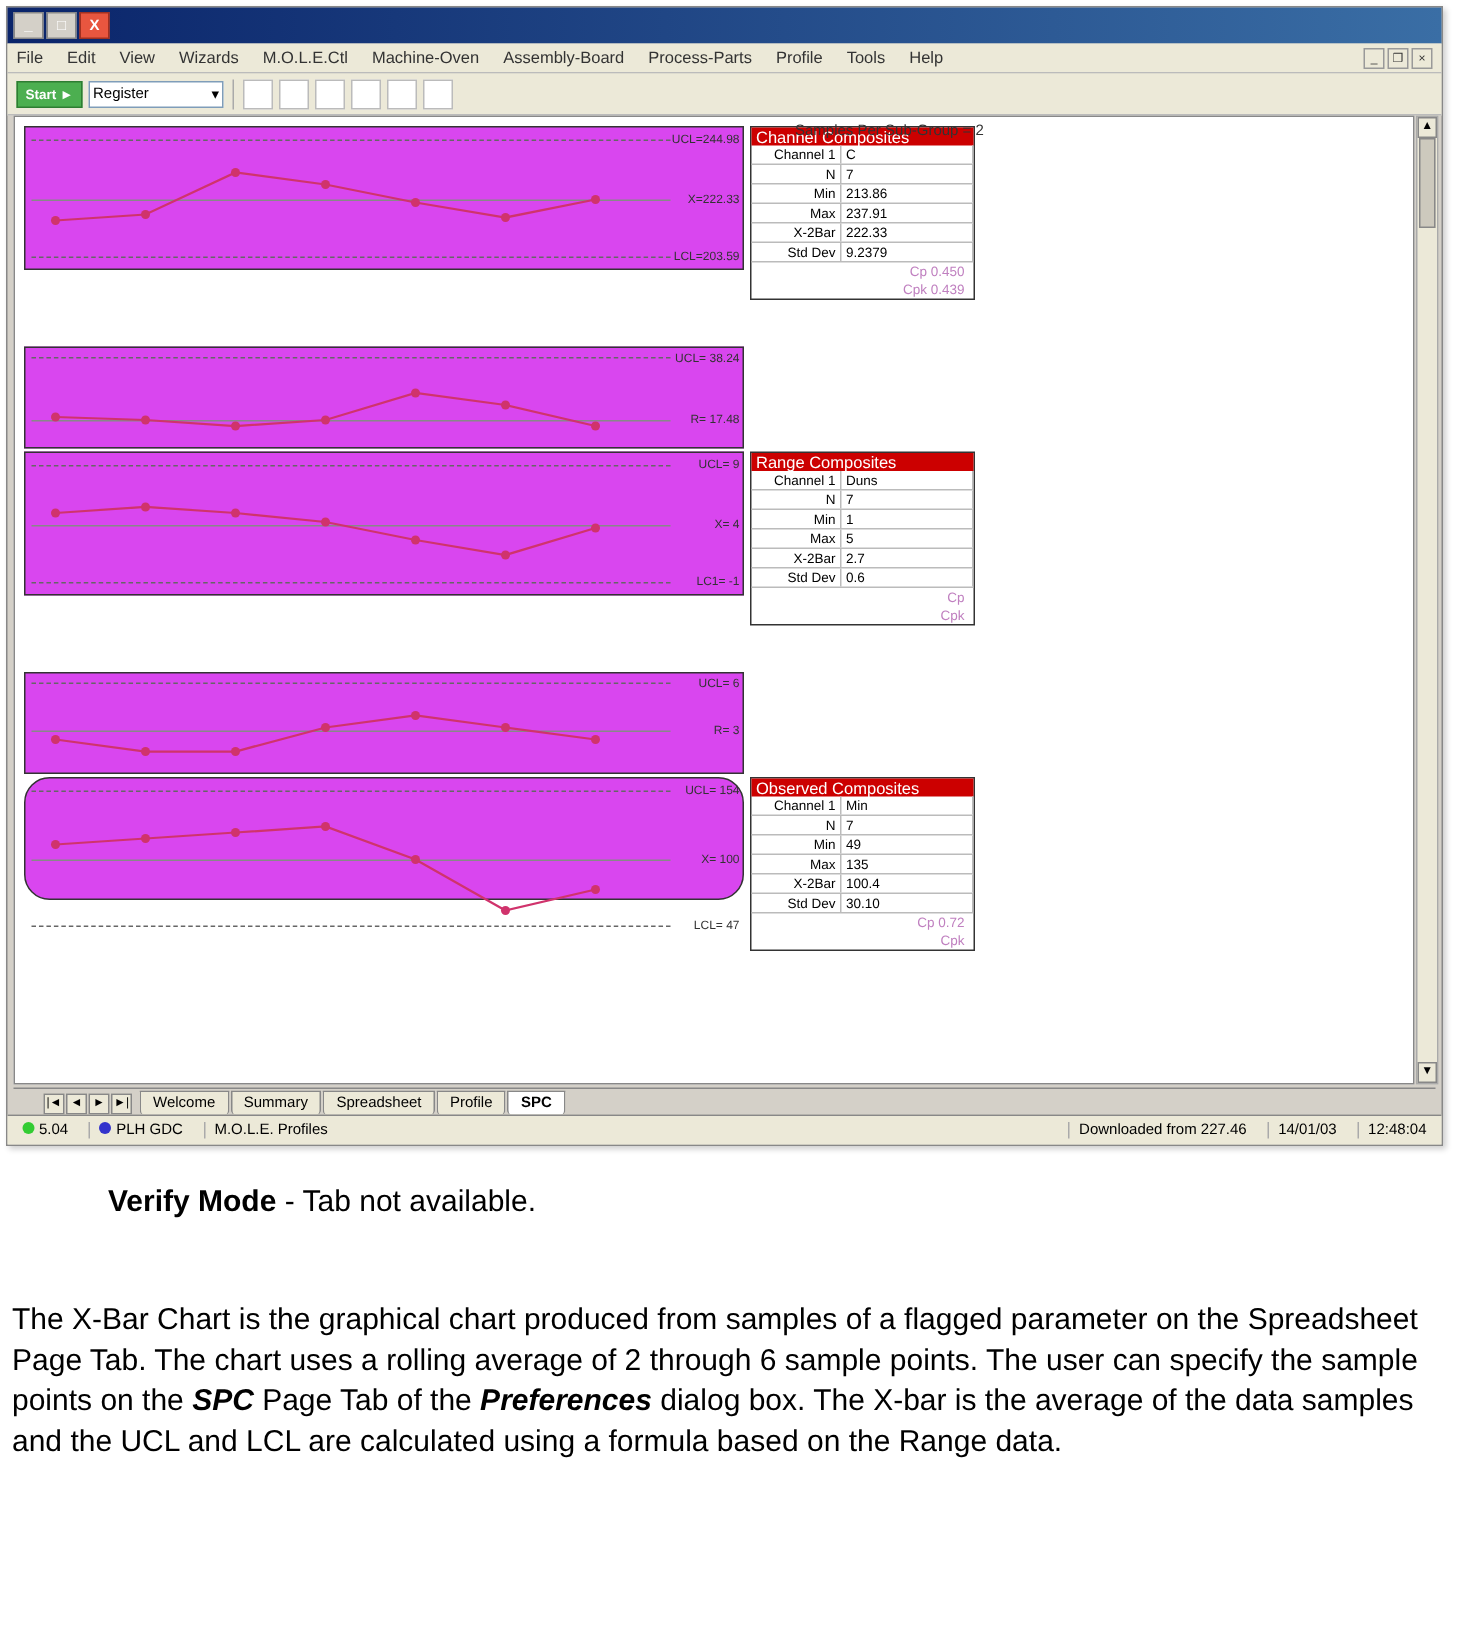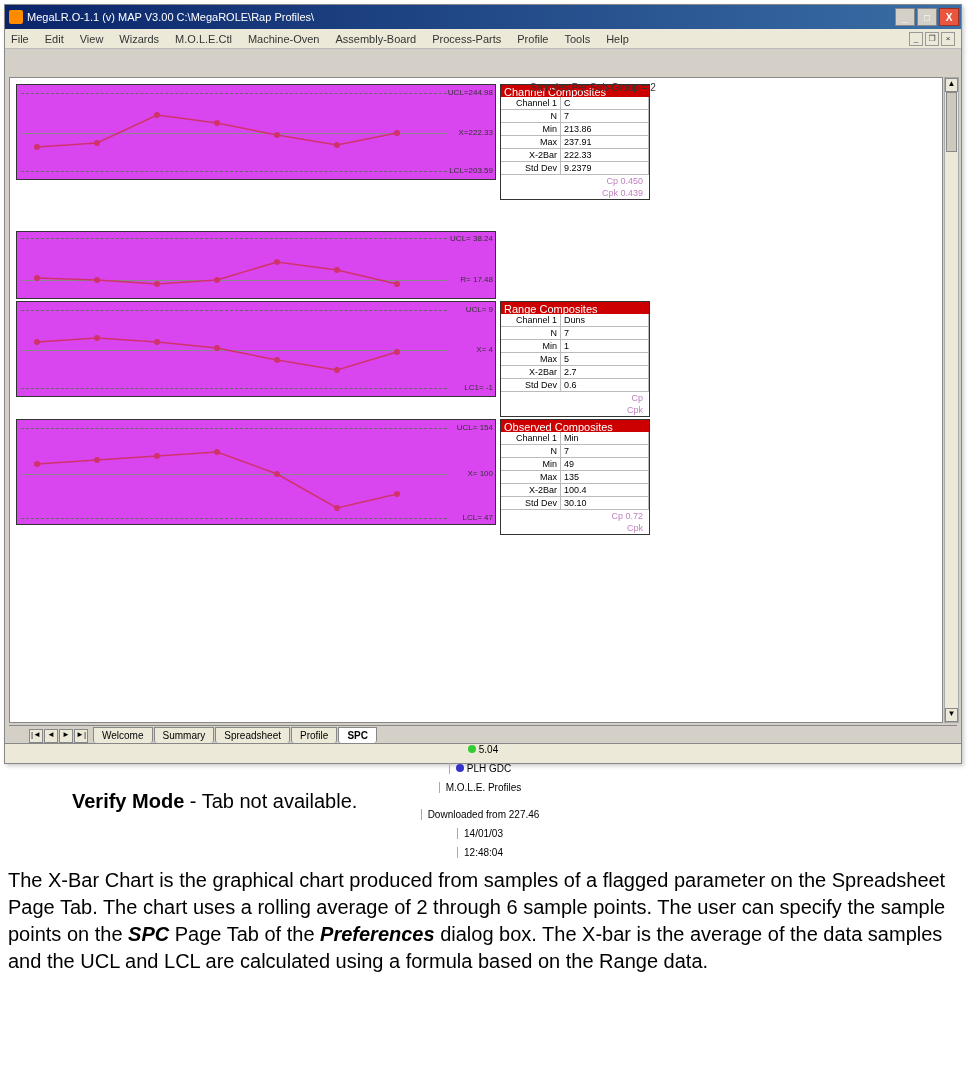--- a/index.html
+++ b/index.html
@@ -60,21 +60,21 @@
   .charts-header { position: absolute; top: 4px; left: 520px; font-size: 10px; color: #333; }
   
   .chart-row { display: flex; margin-bottom: 2px; }
   .chart-box {
     width: 480px; background: #d946ef;
     border: 1px solid #333; position: relative;
     margin-right: 4px;
   }
   .chart-box.h60 { height: 68px; margin-top: 29px; }
   .chart-box.h90 { height: 96px; }
-  .chart-box.h100 { height: 106px; }
+  .chart-box.h100 { height: 82px; border-radius: 17px; }
   
   .chart-limit-line { position: absolute; left: 4px; right: 48px; border-top: 1px dashed #666; }
   .chart-center-line { position: absolute; left: 4px; right: 48px; border-top: 1px solid #888; }
   .chart-label { position: absolute; right: 2px; font-size: 8px; color: #333; white-space: nowrap; }
   
   svg.plot { position: absolute; left: 0; top: 0; }
   
   .stats-box {
     width: 150px; background: #fff;
     border: 1px solid #333; font-size: 9px;
@@ -93,42 +93,38 @@
     border-top: 1px solid #888;
   }
   .btab { padding: 2px 8px; background: #ece9d8; border: 1px solid #888; border-bottom: none; border-radius: 0 0 3px 3px; }
   .btab.active { background: #fff; font-weight: bold; }
   .tab-nav { display: flex; gap: 1px; margin-right: 4px; }
   .tab-nav-btn { width: 14px; height: 14px; background: #ece9d8; border: 1px solid #888; font-size: 8px; text-align: center; }
   
   .statusbar {
     position: absolute; bottom: 0; left: 0; right: 0; height: 20px;
     background: #ece9d8; border-top: 1px solid #888;
-    display: flex; align-items: center; font-size: 10px; padding: 0 4px; gap: 8px; flex-direction: column;
+    display: flex; align-items: center; font-size: 10px; padding: 0 4px; gap: 8px;
   }
   .status-seg { padding: 0 6px; border-left: 1px solid #aaa; }
   .status-seg:first-child { border-left: none; }
   .led { display: inline-block; width: 8px; height: 8px; border-radius: 50%; margin-right: 3px; }
   .led.green { background: #3c3; }
   .led.blue { background: #33c; }
   
   .doc-text { padding: 20px 8px 8px 8px; font-size: 20px; line-height: 1.35; }
   .doc-text .verify-line { margin-left: 64px; margin-bottom: 52px; }
   .doc-text .section-h { font-weight: bold; margin-bottom: 20px; }
 </style>
 </head>
 <body>
 
 <div class="screenshot">
 
   <div class="titlebar">
-    <div class="titlebar-left">
-      <div class="titlebar-icon"></div>
-      <span>MegaLR.O-1.1 (v) MAP V3.00    C:\MegaROLE\Rap Profiles\</span>
-    </div>
     <div class="win-controls">
       <div class="win-btn">_</div>
       <div class="win-btn">□</div>
       <div class="win-btn close">X</div>
     </div>
   </div>
 
   <div class="menubar">
     <span>File</span>
     <span>Edit</span>
@@ -141,20 +137,34 @@
     <span>Profile</span>
     <span>Tools</span>
     <span>Help</span>
     <div class="doc-controls">
       <div class="doc-btn">_</div>
       <div class="doc-btn">❐</div>
       <div class="doc-btn">×</div>
     </div>
   </div>
 
+  <div class="toolbar">
+    <div class="tool-btn-green">Start ►</div>
+    <div class="tool-dropdown">
+      <span>Register</span>
+      <span>▾</span>
+    </div>
+    <div class="tool-sep"></div>
+    <div class="tool-icon"></div>
+    <div class="tool-icon"></div>
+    <div class="tool-icon"></div>
+    <div class="tool-icon"></div>
+    <div class="tool-icon"></div>
+    <div class="tool-icon"></div>
+  </div>
 
   <div class="content-area">
     <div class="charts-header">Samples Per Sub-Group = 2</div>
 
     <div class="chart-row">
       <div class="chart-box h90">
         <div class="chart-limit-line" style="top:8px"></div>
         <div class="chart-center-line" style="top:48px"></div>
         <div class="chart-limit-line" style="top:86px"></div>
         <div class="chart-label" style="top:3px">UCL=244.98</div>
@@ -270,20 +280,40 @@
           </div>
         <div class="stats-row">
             <div class="stats-cell label">Std Dev</div>
             <div class="stats-cell val">0.6</div>
           </div>
         <div class="stats-cp">Cp</div>
         <div class="stats-cp">Cpk</div>
       </div>
     </div>
 
+    <div class="chart-row">
+      <div class="chart-box h60">
+        <div class="chart-limit-line" style="top:6px"></div>
+        <div class="chart-center-line" style="top:38px"></div>
+        <div class="chart-label" style="top:2px">UCL= 6</div>
+        <div class="chart-label" style="top:33px">R= 3</div>
+        <svg class="plot" width="430" height="68">
+          <polyline points="20,44 80,52 140,52 200,36 260,28 320,36 380,44" stroke="#d0336c" stroke-width="1.5" fill="none"></polyline>
+          <g fill="#d0336c">
+              <circle cx="20" cy="44" r="3"></circle>
+              <circle cx="80" cy="52" r="3"></circle>
+              <circle cx="140" cy="52" r="3"></circle>
+              <circle cx="200" cy="36" r="3"></circle>
+              <circle cx="260" cy="28" r="3"></circle>
+              <circle cx="320" cy="36" r="3"></circle>
+              <circle cx="380" cy="44" r="3"></circle>
+            </g>
+        </svg>
+      </div>
+    </div>
 
     <div class="chart-row">
       <div class="chart-box h100">
         <div class="chart-limit-line" style="top:8px"></div>
         <div class="chart-center-line" style="top:54px"></div>
         <div class="chart-limit-line" style="top:98px"></div>
         <div class="chart-label" style="top:3px">UCL= 154</div>
         <div class="chart-label" style="top:49px">X= 100</div>
         <div class="chart-label" style="top:93px">LCL= 47</div>
         <svg class="plot" width="430" height="106">

